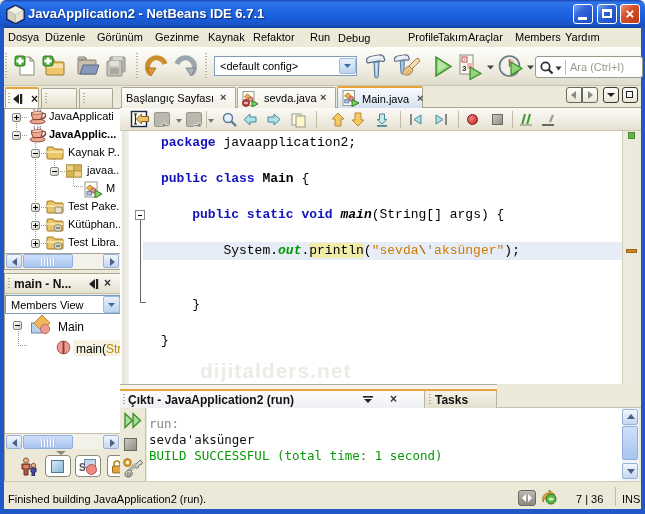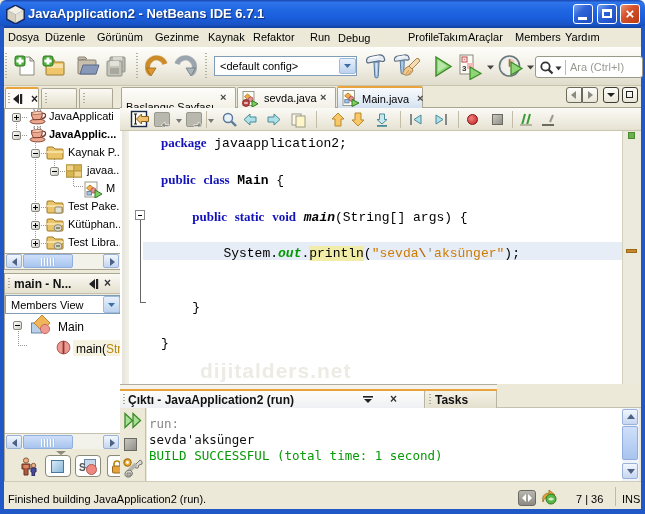--- a/index.html
+++ b/index.html
@@ -4,21 +4,21 @@
 <style>
   * { margin:0; padding:0; box-sizing:border-box; }
   html,body { width:645px; height:514px; overflow:hidden; }
   body { font-family:"Liberation Sans", sans-serif; }
   .abs { position:absolute; }
   #win { position:relative; width:529px; height:514px; background:#ece9d8; }
   .ui { font-family:"Liberation Sans", sans-serif; font-size:11px; color:#000; white-space:nowrap; }
   .mono { font-family:"Liberation Mono", monospace; }
   .xpbtn { background:linear-gradient(180deg,#f2f7fd,#c5d6f0); border:1px solid #9ab2d8; border-radius:2px; }
   .xpthumb { background:linear-gradient(180deg,#cfdffa,#a8c4ee); border:1px solid #90aede; border-radius:2px; }
-  .kw { color:#1212bb; font-weight:bold;font-family:Liberation Serif, serif; }
+  .kw { color:#1212bb; font-weight:bold; }
   .fld { color:#009a00; font-style:italic; font-weight:bold; }
   .occ { background:#f2eca9; }
   .str { color:#ce7b00; }
   .esc { color:#b8640a; font-weight:bold; }
   .apo { color:#999; }
   #projtree > div, #projtree > svg { margin-top:-2px; }
 </style>
 </head>
 <body>
 <div id="win">
@@ -394,21 +394,21 @@
           </svg>
       </div>
     </div>
   </div>
 
   <div class="abs" id="editor" style="left:120px;top:86px;width:521px;height:302px;">
 
     <div class="abs" style="left:0;top:0;width:521px;height:22px;background:#ece9d8;border-bottom:1px solid #a9a593;">
 
       <div class="abs" style="left:1px;top:1px;width:115px;height:21px;background:linear-gradient(180deg,#fefdfb,#f2f0e6);border:1px solid #aaa693;border-bottom:none;border-radius:2px 2px 0 0;">
-        <div class="abs ui" style="left:4px;top:13px;">Başlangıç Sayfası</div>
+        <div class="abs ui" style="left:4px;top:4px;">Başlangıç Sayfası</div>
         <div class="abs" style="left:98px;top:3px;font-size:11px;font-weight:bold;color:#444;">×</div>
       </div>
 
       <div class="abs" style="left:117px;top:1px;width:99px;height:21px;background:linear-gradient(180deg,#fefdfb,#f2f0e6);border:1px solid #aaa693;border-bottom:none;border-radius:2px 2px 0 0;">
         <svg class="abs" style="left:4px;top:3px" width="16" height="16" viewBox="0 0 16 16">
           <rect x="1" y="0.5" width="11" height="14" fill="#fdfdf8" stroke="#9a9a8a"></rect>
           <polygon points="5.5,3 8.5,5.6 5.5,8.2 2.5,5.6" fill="#efb050" stroke="#b8802a"></polygon>
           <circle cx="8.7" cy="8.3" r="2.3" fill="#e89090" stroke="#b85858"></circle>
           <rect x="2.6" y="9" width="4" height="3" fill="#a8c4e0" stroke="#6888aa"></rect>
           <circle cx="4" cy="12" r="3.4" fill="#c04848" stroke="#902828"></circle>

